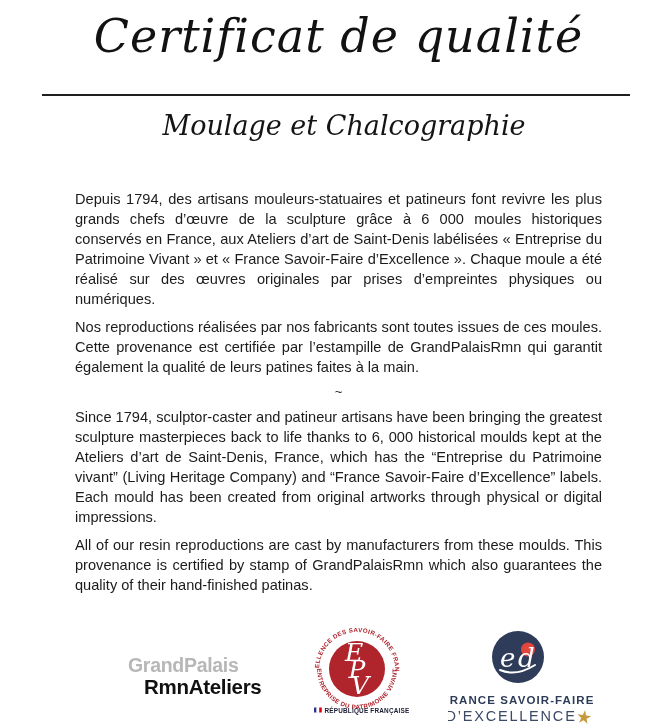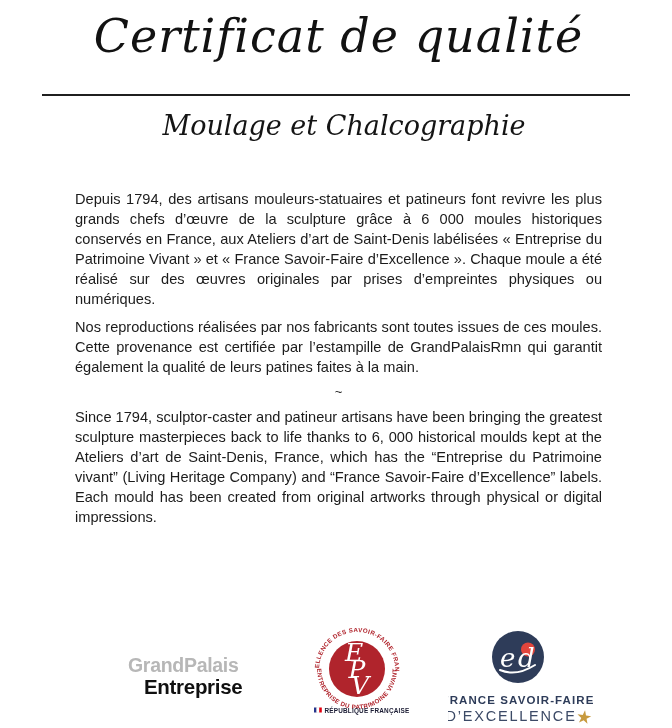--- a/index.html
+++ b/index.html
@@ -87,27 +87,28 @@
 
   <hr class="rule">
 
   <div class="subtitle subtitle-2">Moulage et Chalcographie</div>
 
   <div class="body-block">
     <p class="para fr">Depuis 1794, des artisans mouleurs-statuaires et patineurs font revivre les plus grands chefs d’œuvre de la sculpture grâce à 6 000 moules historiques conservés en France, aux Ateliers d’art de Saint-Denis labélisées « Entreprise du Patrimoine Vivant » et « France Savoir-Faire d’Excellence ». Chaque moule a été réalisé sur des œuvres originales par prises d’empreintes physiques ou numériques.</p>
     <p class="para fr">Nos reproductions réalisées par nos fabricants sont toutes issues de ces moules. Cette provenance est certifiée par l’estampille de GrandPalaisRmn qui garantit également la qualité de leurs patines faites à la main.</p>
     <p class="sep">~</p>
     <p class="para en">Since 1794, sculptor-caster and patineur artisans have been bringing the greatest sculpture masterpieces back to life thanks to 6, 000 historical moulds kept at the Ateliers d’art de Saint-Denis, France, which has the “Entreprise du Patrimoine vivant” (Living Heritage Company) and “France Savoir-Faire d’Excellence” labels. Each mould has been created from original artworks through physical or digital impressions.</p>
+    <p class="para en">All of our resin reproductions are cast by manufacturers from these moulds. This provenance is certified by stamp of GrandPalaisRmn which also guarantees the quality of their hand-finished patinas.</p>
   </div>
 
   <div class="logos">
 
     <div class="logo-gp">
       <div class="gp-line1">GrandPalais</div>
-      <div class="gp-line2">Entreprise</div>
+      <div class="gp-line2">RmnAteliers</div>
     </div>
 
     <svg class="logo-epv" width="106" height="100" viewBox="0 0 106 100" xmlns="http://www.w3.org/2000/svg">
       <defs>
         <path id="epv-arc-top" d="M 15,42 A 38,38 0 0 1 91,42" fill="none"></path>
         <path id="epv-arc-bottom" d="M 13,41 A 40,40 0 0 0 93,41" fill="none"></path>
       </defs>
       <text font-size="6.2" font-weight="bold" fill="#b0242c" letter-spacing="0.4" font-family="Liberation Sans, sans-serif">
         <textPath href="#epv-arc-top" startOffset="50%" text-anchor="middle">• L’EXCELLENCE DES SAVOIR-FAIRE FRANÇAIS •</textPath>
       </text>

